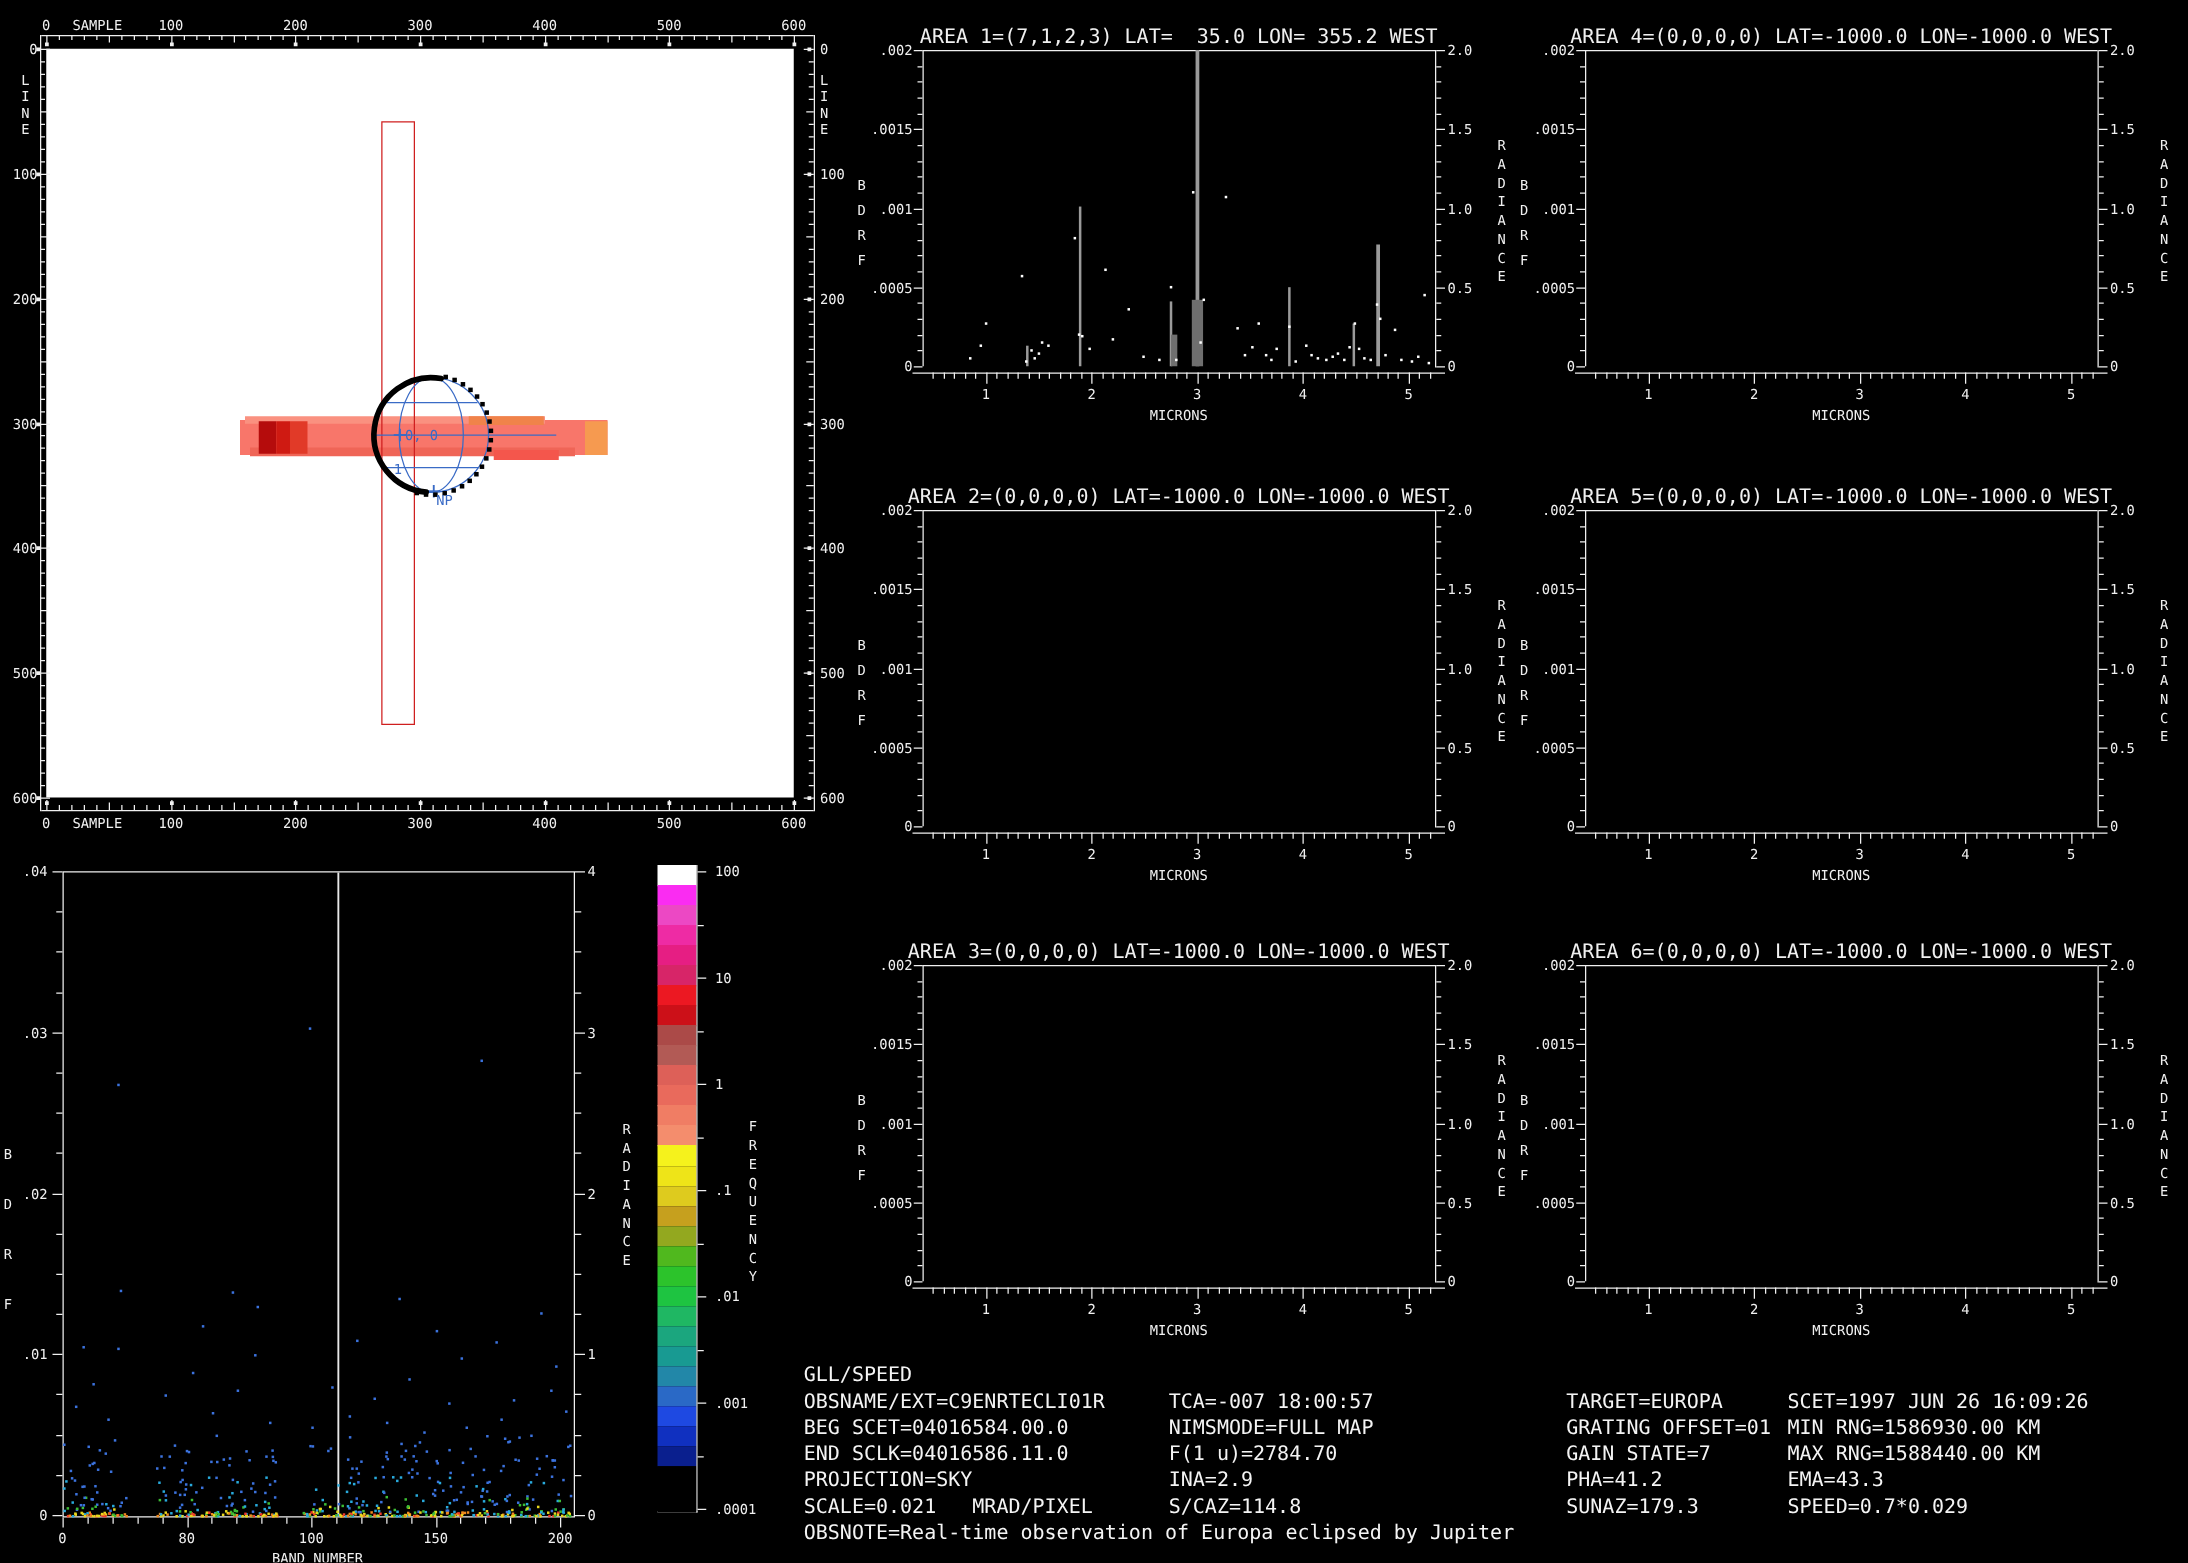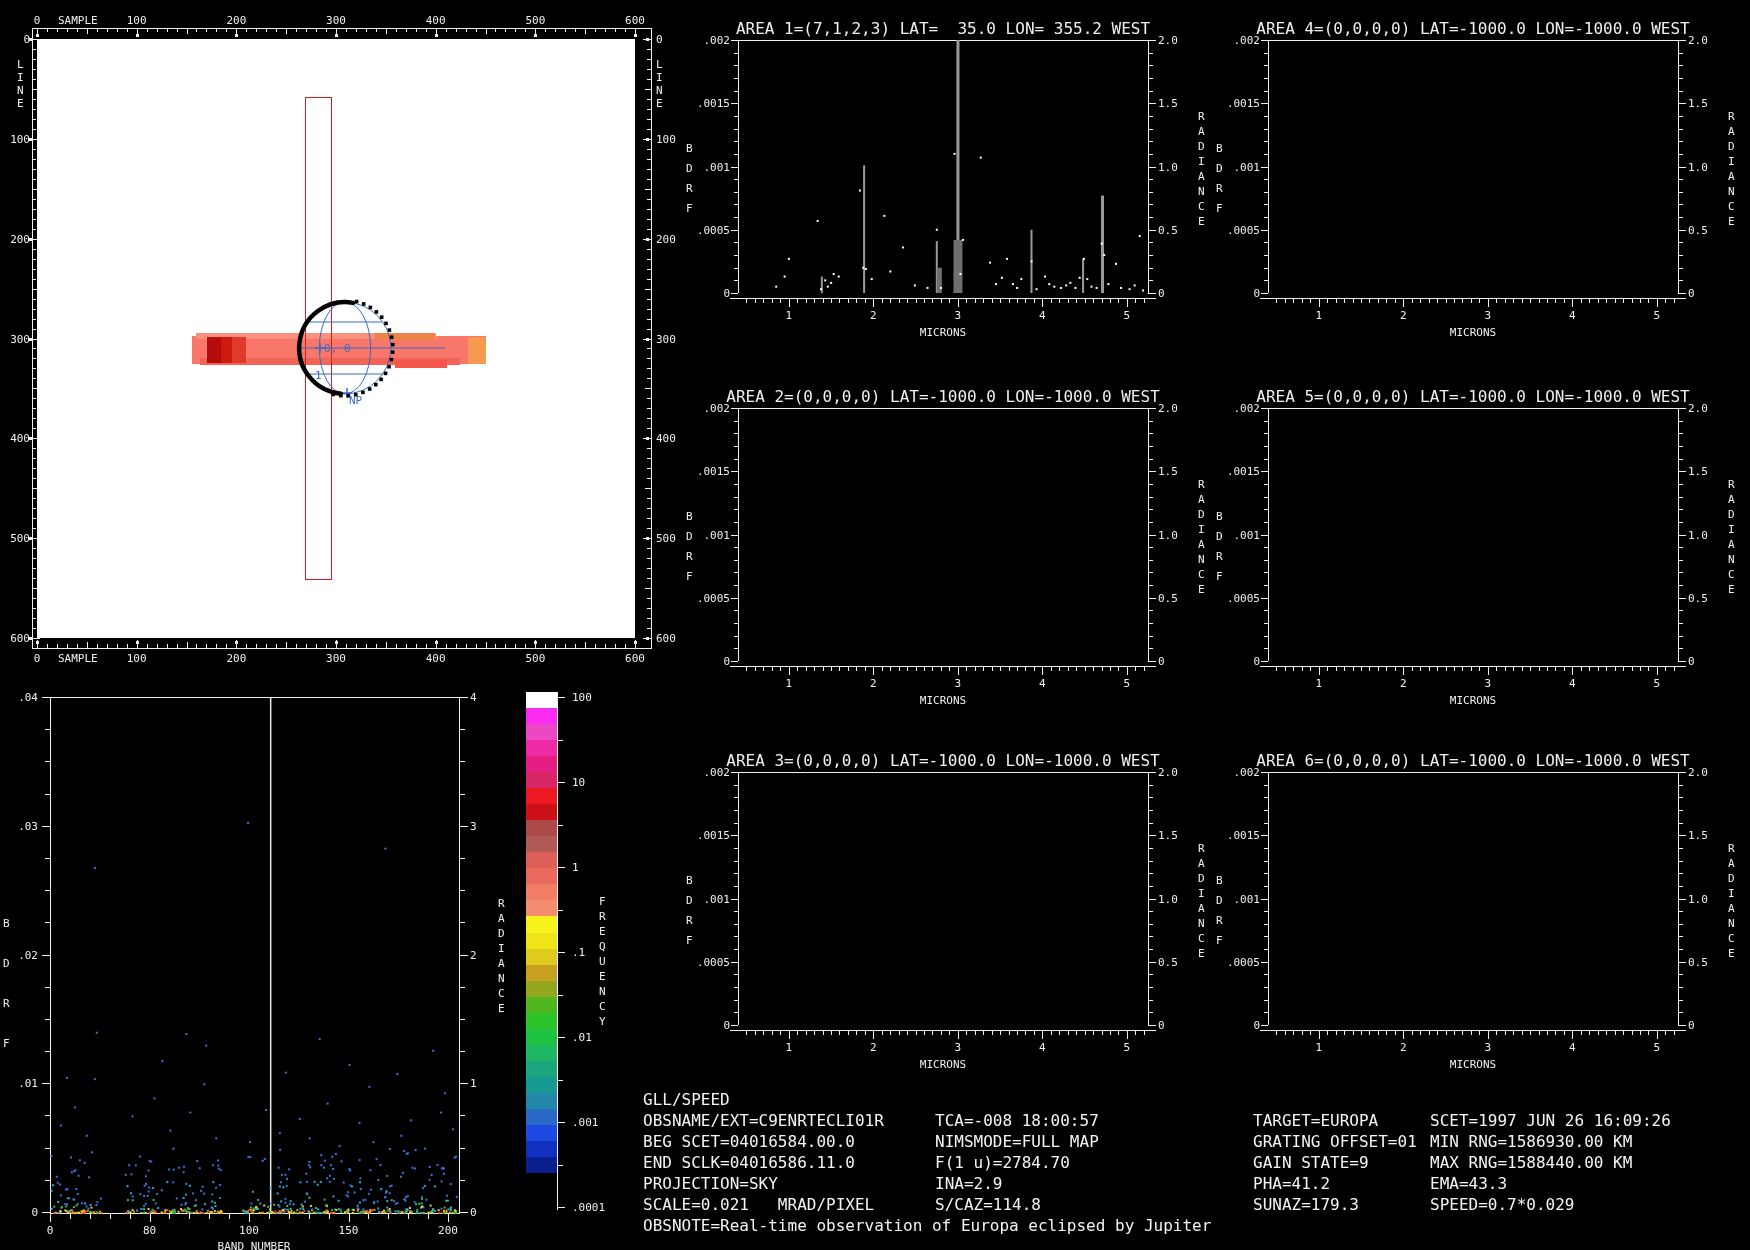--- a/index.html
+++ b/index.html
@@ -15,29 +15,29 @@
 
   <div>
     <div class="ro-line" style="left:643px;top:1090px;">GLL/SPEED</div>
     <div class="ro-line" style="left:643px;top:1111px;">OBSNAME/EXT=C9ENRTECLI01R</div>
     <div class="ro-line" style="left:643px;top:1132px;">BEG SCET=04016584.00.0</div>
     <div class="ro-line" style="left:643px;top:1153px;">END SCLK=04016586.11.0</div>
     <div class="ro-line" style="left:643px;top:1174px;">PROJECTION=SKY</div>
     <div class="ro-line" style="left:643px;top:1195px;">SCALE=0.021   MRAD/PIXEL</div>
     <div class="ro-line" style="left:643px;top:1216px;">OBSNOTE=Real-time observation of Europa eclipsed by Jupiter</div>
 
-    <div class="ro-line" style="left:935px;top:1111px;">TCA=-008 18:00:57</div>
+    <div class="ro-line" style="left:935px;top:1111px;">TCA=-007 18:00:57</div>
     <div class="ro-line" style="left:935px;top:1132px;">NIMSMODE=FULL MAP</div>
     <div class="ro-line" style="left:935px;top:1153px;">F(1 u)=2784.70</div>
     <div class="ro-line" style="left:935px;top:1174px;">INA=2.9</div>
     <div class="ro-line" style="left:935px;top:1195px;">S/CAZ=114.8</div>
 
     <div class="ro-line" style="left:1253px;top:1111px;">TARGET=EUROPA</div>
     <div class="ro-line" style="left:1253px;top:1132px;">GRATING OFFSET=01</div>
-    <div class="ro-line" style="left:1253px;top:1153px;">GAIN STATE=9</div>
+    <div class="ro-line" style="left:1253px;top:1153px;">GAIN STATE=7</div>
     <div class="ro-line" style="left:1253px;top:1174px;">PHA=41.2</div>
     <div class="ro-line" style="left:1253px;top:1195px;">SUNAZ=179.3</div>
 
     <div class="ro-line" style="left:1430px;top:1111px;">SCET=1997 JUN 26 16:09:26</div>
     <div class="ro-line" style="left:1430px;top:1132px;">MIN RNG=1586930.00 KM</div>
     <div class="ro-line" style="left:1430px;top:1153px;">MAX RNG=1588440.00 KM</div>
     <div class="ro-line" style="left:1430px;top:1174px;">EMA=43.3</div>
     <div class="ro-line" style="left:1430px;top:1195px;">SPEED=0.7*0.029</div>
   </div>
 

